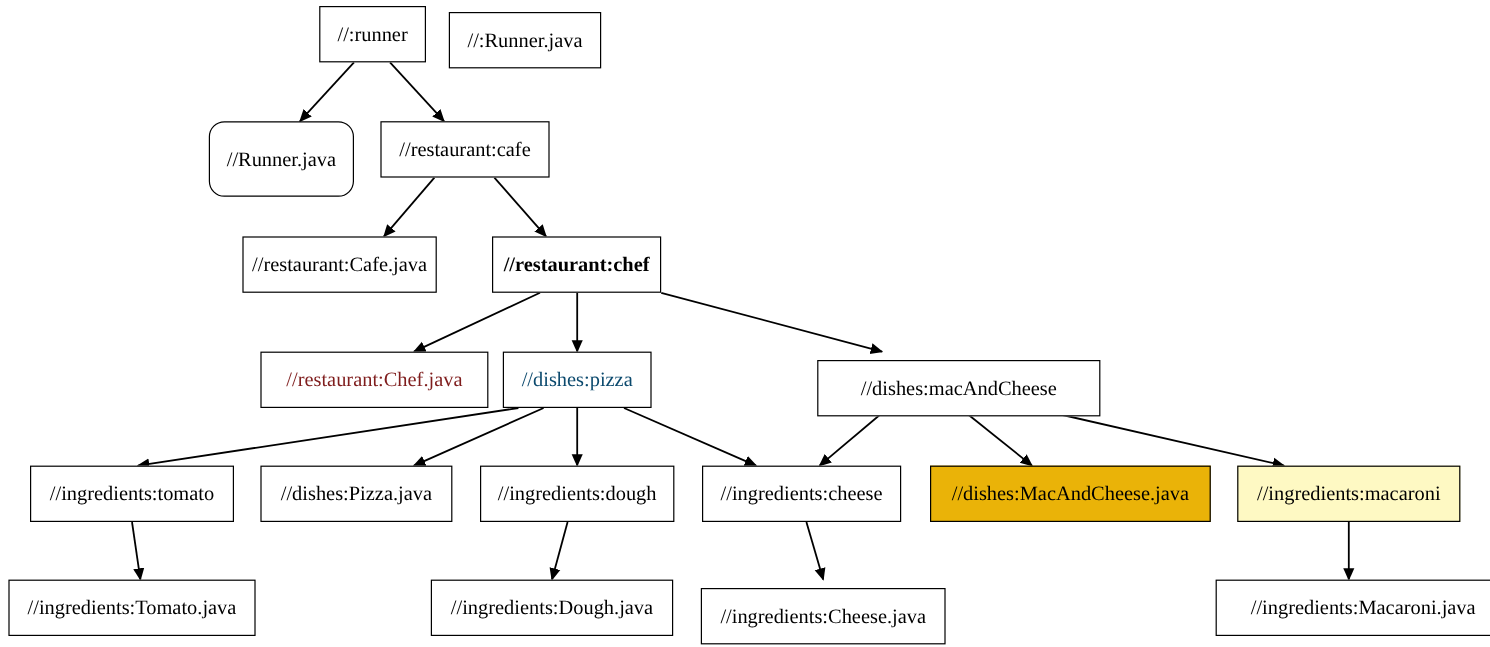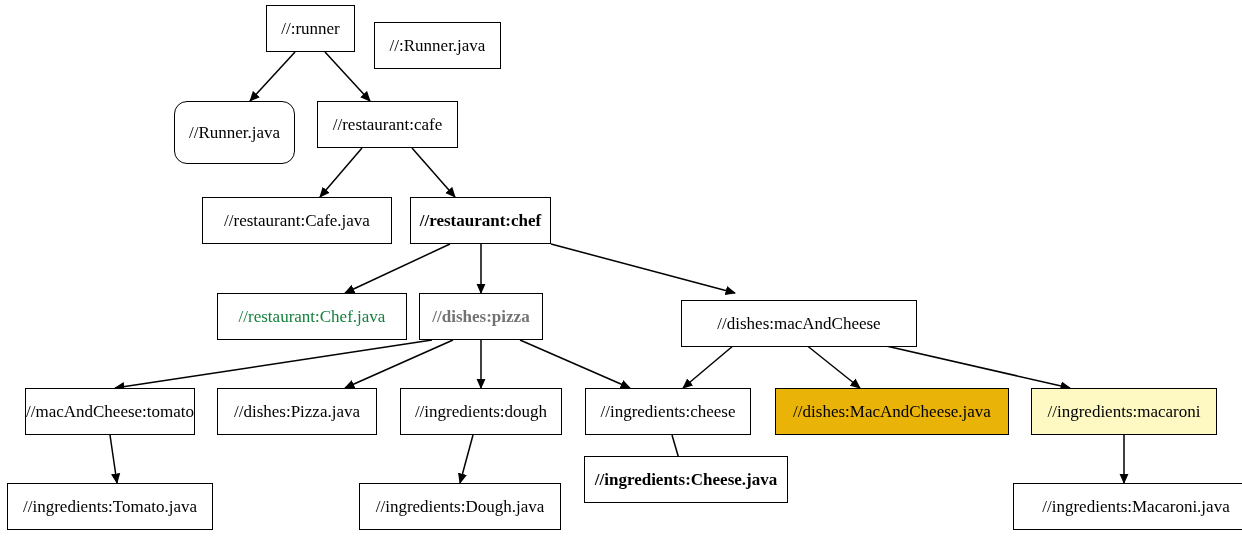--- a/index.html
+++ b/index.html
@@ -71,46 +71,46 @@
       <line x1="110" y1="435" x2="117" y2="483" stroke="#000000" stroke-width="1.5" marker-end="url(#arrowhead)"></line>
       <line x1="473" y1="435" x2="460" y2="483" stroke="#000000" stroke-width="1.5" marker-end="url(#arrowhead)"></line>
       <line x1="672" y1="435" x2="686" y2="483" stroke="#000000" stroke-width="1.5" marker-end="url(#arrowhead)"></line>
       <line x1="1124" y1="435" x2="1124" y2="483" stroke="#000000" stroke-width="1.5" marker-end="url(#arrowhead)"></line>
     </svg>
 
   <div id="node-layer">
       <div class="node" style="left: 266px; top: 5px; width: 89px; height: 47px; border-color: rgb(0, 0, 0); background: rgb(255, 255, 255);">
         <span class="node-label" style="color: rgb(0, 0, 0);">//:runner</span>
       </div>
-      <div class="node" style="left: 374px; top: 22px; width: 127px; height: 47px; border-color: rgb(0, 0, 0); background: rgb(255, 255, 255);">
+      <div class="node" style="left: 374px; top: 10px; width: 127px; height: 47px; border-color: rgb(0, 0, 0); background: rgb(255, 255, 255);">
         <span class="node-label" style="color: rgb(0, 0, 0);">//:Runner.java</span>
       </div>
       <div class="node" style="left: 174px; top: 101px; width: 121px; height: 63px; border-color: rgb(0, 0, 0); background: rgb(255, 255, 255); border-radius: 13px;">
         <span class="node-label" style="color: rgb(0, 0, 0);">//Runner.java</span>
       </div>
       <div class="node" style="left: 317px; top: 101px; width: 141px; height: 47px; border-color: rgb(0, 0, 0); background: rgb(255, 255, 255);">
         <span class="node-label" style="color: rgb(0, 0, 0);">//restaurant:cafe</span>
       </div>
-      <div class="node" style="left: 202px; top: 197px; width: 190px; height: 47px; border-color: rgb(0, 0, 0); background: rgb(255, 255, 255);">
+      <div class="node" style="left: 202px; top: 197px; width: 162px; height: 47px; border-color: rgb(0, 0, 0); background: rgb(255, 255, 255);">
         <span class="node-label" style="color: rgb(0, 0, 0);">//restaurant:Cafe.java</span>
       </div>
       <div class="node" style="left: 410px; top: 197px; width: 141px; height: 47px; border-color: rgb(0, 0, 0); background: rgb(255, 255, 255); font-weight: bold;">
         <span class="node-label" style="color: rgb(0, 0, 0);">//restaurant:chef</span>
       </div>
       <div class="node" style="left: 217px; top: 293px; width: 190px; height: 47px; border-color: rgb(0, 0, 0); background: rgb(255, 255, 255);">
-        <span class="node-label" style="color: #15803d;">//restaurant:Chef.java</span>
+        <span class="node-label" style="color: #7f1d1d;">//restaurant:Chef.java</span>
       </div>
       <div class="node" style="left: 419px; top: 293px; width: 124px; height: 47px; border-color: rgb(0, 0, 0); background: rgb(255, 255, 255);">
-        <span class="node-label" style="color: #737373; font-weight: bold;">//dishes:pizza</span>
+        <span class="node-label" style="color: #0c4a6e;">//dishes:pizza</span>
       </div>
       <div class="node" style="left: 681px; top: 300px; width: 236px; height: 47px; border-color: rgb(0, 0, 0); background: rgb(255, 255, 255);">
         <span class="node-label" style="color: rgb(0, 0, 0);">//dishes:macAndCheese</span>
       </div>
       <div class="node" style="left: 25px; top: 388px; width: 170px; height: 47px; border-color: rgb(0, 0, 0); background: rgb(255, 255, 255);">
-        <span class="node-label" style="color: rgb(0, 0, 0);">//macAndCheese:tomato</span>
+        <span class="node-label" style="color: rgb(0, 0, 0);">//ingredients:tomato</span>
       </div>
       <div class="node" style="left: 217px; top: 388px; width: 160px; height: 47px; border-color: rgb(0, 0, 0); background: rgb(255, 255, 255);">
         <span class="node-label" style="color: rgb(0, 0, 0);">//dishes:Pizza.java</span>
       </div>
       <div class="node" style="left: 400px; top: 388px; width: 162px; height: 47px; border-color: rgb(0, 0, 0); background: rgb(255, 255, 255);">
         <span class="node-label" style="color: rgb(0, 0, 0);">//ingredients:dough</span>
       </div>
       <div class="node" style="left: 585px; top: 388px; width: 166px; height: 47px; border-color: rgb(0, 0, 0); background: rgb(255, 255, 255);">
         <span class="node-label" style="color: rgb(0, 0, 0);">//ingredients:cheese</span>
       </div>
@@ -119,21 +119,21 @@
       </div>
       <div class="node" style="left: 1031px; top: 388px; width: 186px; height: 47px; border-color: rgb(0, 0, 0); background: #fef9c3;">
         <span class="node-label" style="color: rgb(0, 0, 0);">//ingredients:macaroni</span>
       </div>
       <div class="node" style="left: 7px; top: 483px; width: 206px; height: 47px; border-color: rgb(0, 0, 0); background: rgb(255, 255, 255);">
         <span class="node-label" style="color: rgb(0, 0, 0);">//ingredients:Tomato.java</span>
       </div>
       <div class="node" style="left: 359px; top: 483px; width: 202px; height: 47px; border-color: rgb(0, 0, 0); background: rgb(255, 255, 255);">
         <span class="node-label" style="color: rgb(0, 0, 0);">//ingredients:Dough.java</span>
       </div>
-      <div class="node" style="left: 584px; top: 456px; width: 204px; height: 47px; border-color: rgb(0, 0, 0); background: rgb(255, 255, 255); font-weight: bold;">
+      <div class="node" style="left: 584px; top: 490px; width: 204px; height: 47px; border-color: rgb(0, 0, 0); background: rgb(255, 255, 255);">
         <span class="node-label" style="color: rgb(0, 0, 0);">//ingredients:Cheese.java</span>
       </div>
       <div class="node" style="left: 1013px; top: 483px; width: 246px; height: 47px; border-color: rgb(0, 0, 0); background: rgb(255, 255, 255);">
         <span class="node-label" style="color: rgb(0, 0, 0);">//ingredients:Macaroni.java</span>
       </div>
     </div>
 
 </div>
 
 </body></html>

